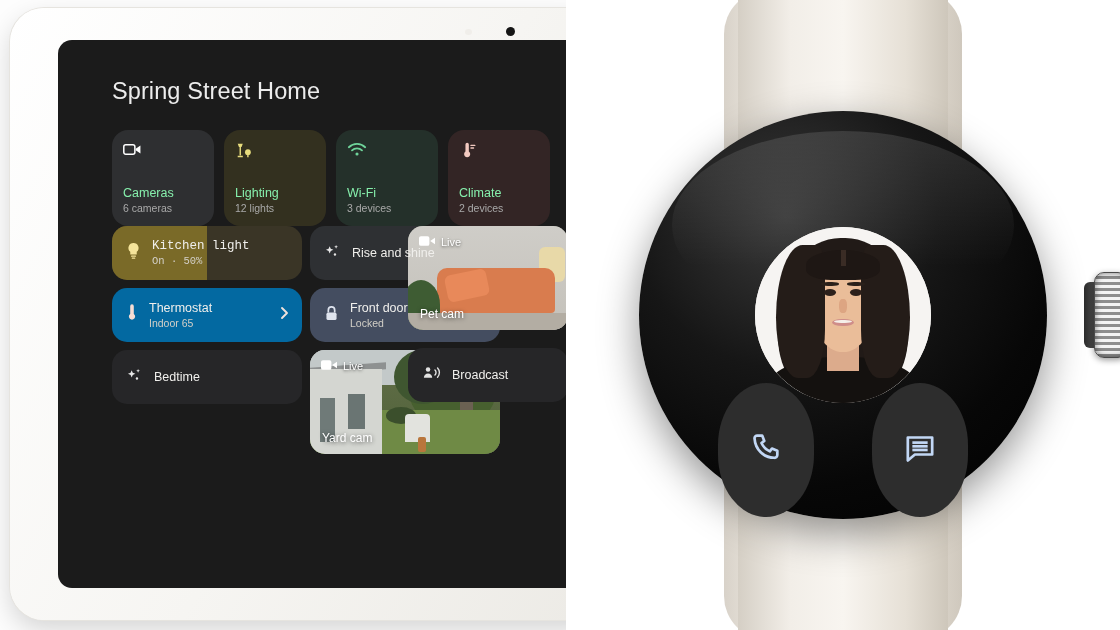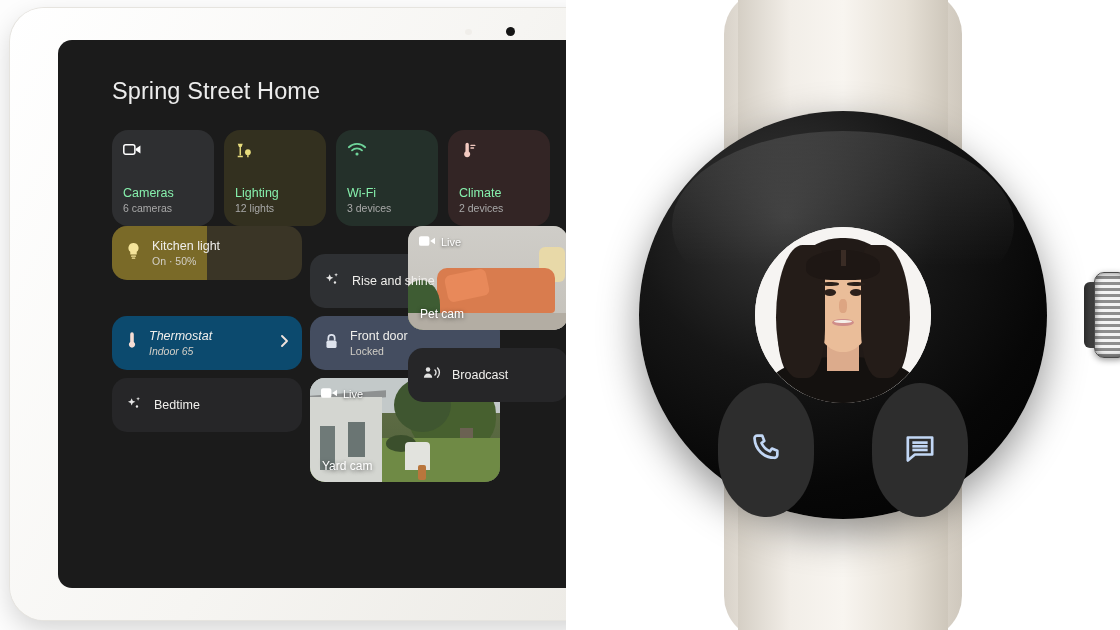--- a/index.html
+++ b/index.html
@@ -59,30 +59,30 @@
   .tile{
     border-radius:15px; position:relative; overflow:hidden;
     display:flex; align-items:center;
   }
   .tile .tcontent{ display:flex; align-items:center; gap:11px; padding-left:14px; position:relative; z-index:2; }
   .tile .tname{ color:#f0efec; font-size:12.5px; line-height:15px; }
   .tile .tsub{ color:#d2cfc7; font-size:10.5px; line-height:14px; }
   .tile .chev{ position:absolute; right:13px; top:50%; transform:translateY(-50%); z-index:2; }
 
   .t-wide{ width:190px; height:54px; }
-  .t-scene{ width:190px; height:54px; background:#2e3033;margin-top:28px; }
+  .t-scene{ width:190px; height:54px; background:#2e3033; }
   .t-bed{ width:190px; height:54px; background:#262628; }
 
   .light-fill{
     position:absolute; left:0; top:0; bottom:0; width:50%;
     background:#7a6a28;
   }
-  .light-base{ background:#3a3526; }
-
-  .t-thermo{ background:#0c4a6e;font-style:italic; }
+  .light-base{ background:#3a3526;font-family:Liberation Mono, monospace; }
+
+  .t-thermo{ background:#0369a1; }
   .t-door{ background:#444d60; }
 
   .camtile{
     width:190px; height:104px; border-radius:15px; overflow:hidden;
     position:relative; background:#8d9185;
   }
   .camtile .live{
     position:absolute; left:11px; top:9px; display:flex; align-items:center; gap:6px;
     color:#fff; font-size:11px; text-shadow:0 1px 3px rgba(0,0,0,.6); z-index:3;
   }

